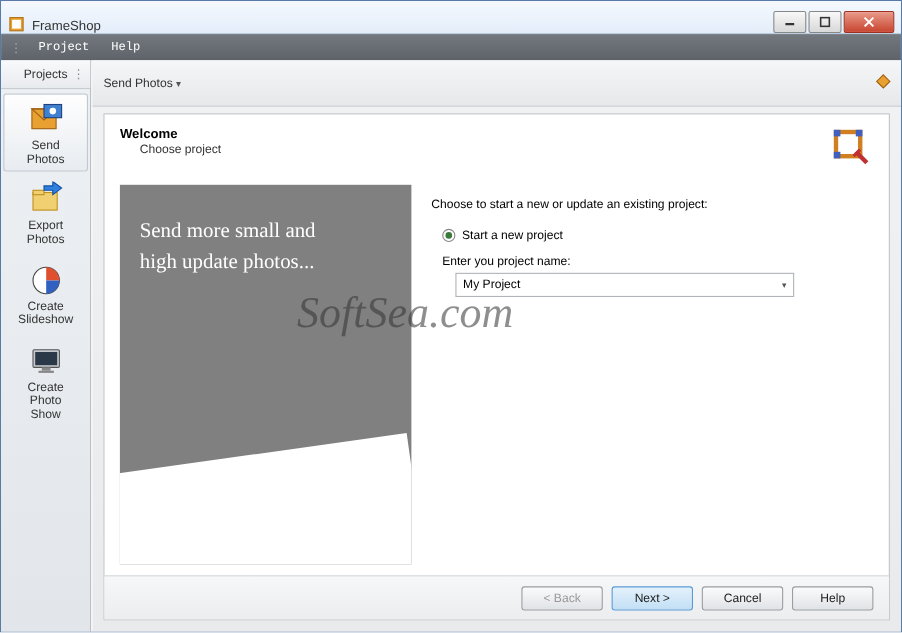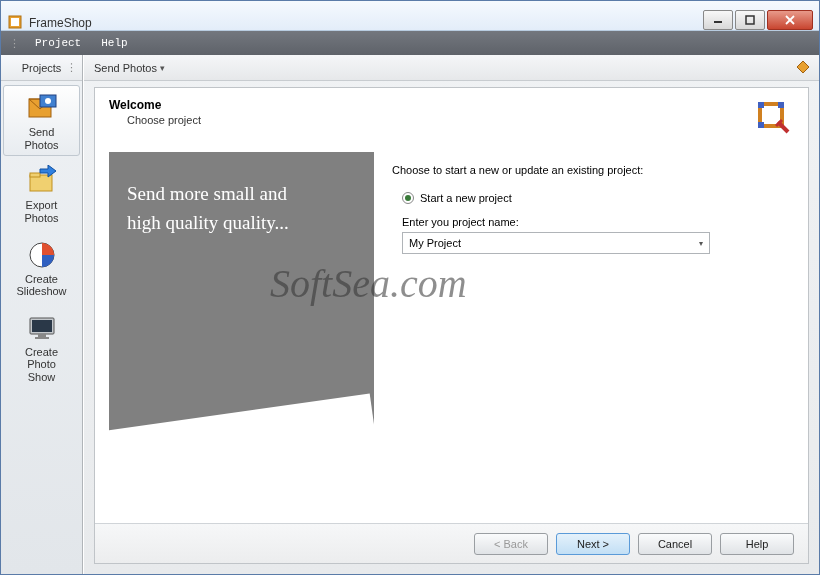--- a/index.html
+++ b/index.html
@@ -23,21 +23,21 @@
 .sidebar { width: 82px; border-right: 1px solid #b0b4b8; background: linear-gradient(#eef1f4, #e2e6ea); display: flex; flex-direction: column; }
 .sidebar-header { height: 26px; background: linear-gradient(#f8f9fb, #e8ebee); border-bottom: 1px solid #c8ccd0; display: flex; align-items: center; justify-content: center; font-size: 11px; color: #333; position: relative; }
 .sidebar-header-dots { position: absolute; right: 6px; color: #888; letter-spacing: -1px; }
 .sidebar-items { padding: 4px 2px; display: flex; flex-direction: column; gap: 2px; }
 .side-item { display: flex; flex-direction: column; align-items: center; padding: 6px 2px 4px; cursor: pointer; border: 1px solid transparent; border-radius: 3px; }
 .side-item.active { background: linear-gradient(#fefefe, #e8ecf0); border: 1px solid #c0c8d0; }
 .side-icon { width: 32px; height: 32px; display: flex; align-items: center; justify-content: center; margin-bottom: 2px; }
 .side-label { text-align: center; font-size: 11px; color: #333; line-height: 1.15; }
 
 .main { flex: 1; background: linear-gradient(#f0f2f4, #e8eaec); display: flex; flex-direction: column; border-left: 1px solid #fff; }
-.breadcrumb { height: 26px; background: linear-gradient(#f5f6f8, #e6e8ea); border-bottom: 1px solid #c8ccd0; display: flex; align-items: center; padding: 0 10px; position: relative; }
+.breadcrumb { height: 42px; background: linear-gradient(#f5f6f8, #e6e8ea); border-bottom: 1px solid #c8ccd0; display: flex; align-items: center; padding: 0 10px; position: relative; }
 .breadcrumb-text { font-size: 11px; color: #333; }
 .breadcrumb-arrow { font-size: 9px; color: #555; margin-left: 3px; }
 .breadcrumb-icon-right { position: absolute; right: 8px; }
 
 .content { flex: 1; margin: 6px 10px 10px 10px; background: #fff; border: 1px solid #c0c4c8; display: flex; flex-direction: column; }
 .welcome-row { display: flex; padding: 10px 14px 6px; align-items: flex-start; }
 .welcome-text { flex: 1; }
 .welcome-title { font-weight: bold; font-size: 12px; color: #000; }
 .welcome-sub { font-size: 11px; color: #333; margin-left: 18px; margin-top: 2px; }
 .welcome-icon { width: 40px; height: 40px; }
@@ -46,21 +46,21 @@
 .promo { width: 265px; background: #808080; color: #fff; padding: 28px 18px 0; position: relative; overflow: hidden; }
 .promo-text { font-family: Georgia, serif; font-size: 19px; line-height: 1.5; }
 .promo-triangle { position: absolute; bottom: -200px; left: 50%; transform: translateX(-50%) rotate(-8deg); width: 300px; height: 300px; background: #fff; }
 
 .form-area { flex: 1; padding-top: 12px; }
 .form-heading { font-size: 11px; margin-bottom: 16px; color: #000; }
 .radio-row { display: flex; align-items: center; margin-bottom: 12px; padding-left: 10px; }
 .radio { width: 12px; height: 12px; border: 1px solid #888; border-radius: 50%; margin-right: 6px; background: #fff; display: flex; align-items: center; justify-content: center; }
 .radio.checked::after { content: ""; width: 6px; height: 6px; background: #3a7a3a; border-radius: 50%; }
 .field-label { font-size: 11px; margin: 10px 0 4px 10px; display: block; }
-.combo { width: 308px; height: 22px; border: 1px solid #b0b4b8; background: #fff; margin-left: 10px; display: flex; align-items: center; padding: 0 6px; position: relative; cursor: pointer; }
+.combo { width: 308px; height: 22px; border: 1px solid #b0b4b8; background: #fff; margin-left: 22px; display: flex; align-items: center; padding: 0 6px; position: relative; cursor: pointer; }
 .combo-arrow { position: absolute; right: 6px; font-size: 8px; color: #555; }
 .btn-row { display: flex; gap: 8px; justify-content: flex-end; margin-top: 10px; padding-right: 0; width: 318px; }
 .btn { min-width: 64px; height: 22px; border: 1px solid #9a9ea2; background: linear-gradient(#fafbfc, #e0e3e6); border-radius: 3px; cursor: pointer; font-size: 11px; color: #222; display: flex; align-items: center; justify-content: center; }
 .btn.primary { background: linear-gradient(#e4f1fb, #c2dff5); border-color: #5a9ad8; }
 .btn.disabled { color: #999; cursor: default; }
 
 .wizard-footer { height: 40px; border-top: 1px solid #d0d4d8; display: flex; align-items: center; justify-content: flex-end; gap: 8px; padding: 0 14px; background: linear-gradient(#f6f7f8, #ecedee); }
 .wizard-footer .btn { min-width: 74px; }
 
 .watermark { position: absolute; left: 270px; top: 260px; font-family: Georgia, "Times New Roman", serif; font-style: italic; font-size: 40px; color: rgba(50,50,50,0.55); pointer-events: none; z-index: 50; }
@@ -181,21 +181,21 @@
                 <path d="M 24 24 L 34 34" stroke="#c03030" stroke-width="4"></path>
                 <path d="M 28 22 L 22 28" stroke="#c03030" stroke-width="3"></path>
               </svg>
           </span>
         </div>
 
         <div class="wizard-body">
           <div class="promo">
             <div class="promo-text">
               <div>Send more small and</div>
-              <div>high quality quality...</div>
+              <div>high update photos...</div>
             </div>
             <div class="promo-triangle"></div>
           </div>
 
           <div class="form-area">
             <div class="form-heading">Choose to start a new or update an existing project:</div>
             <div class="radio-row">
               <span class="radio checked"></span>
               <span>Start a new project</span>
             </div>

